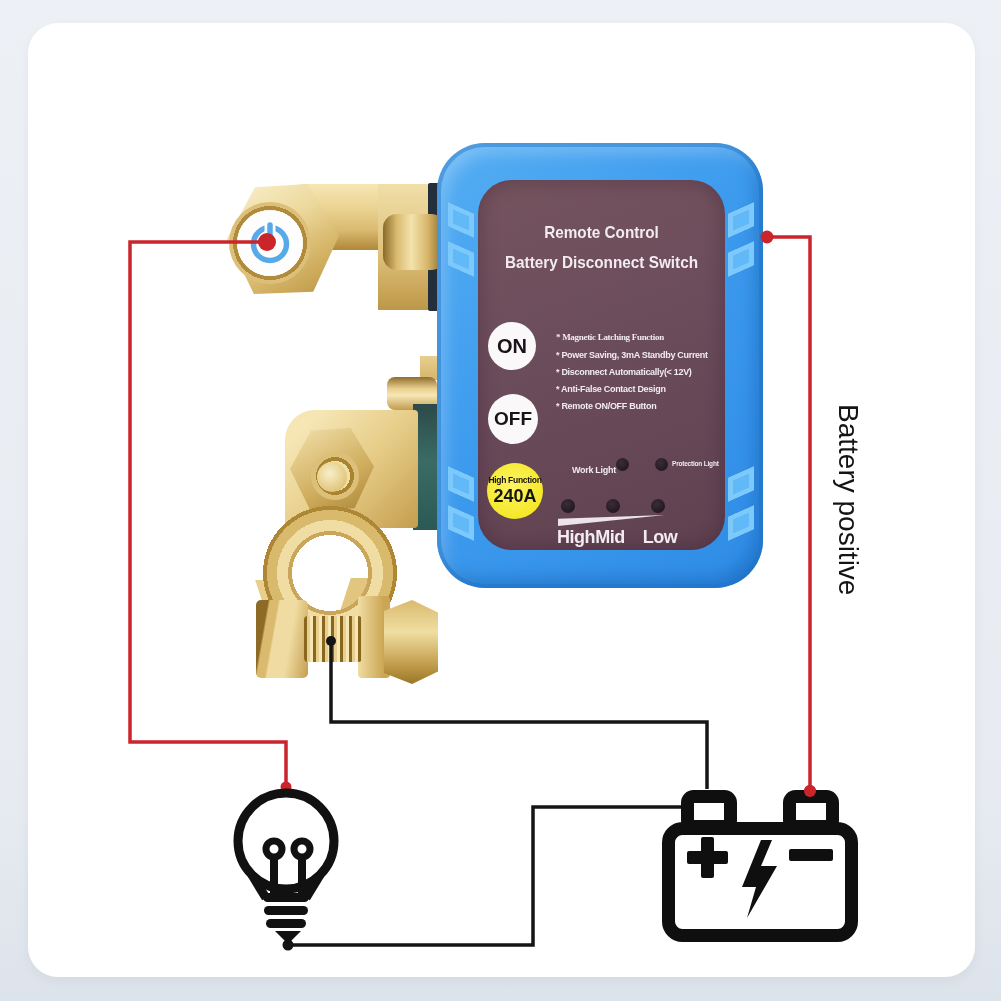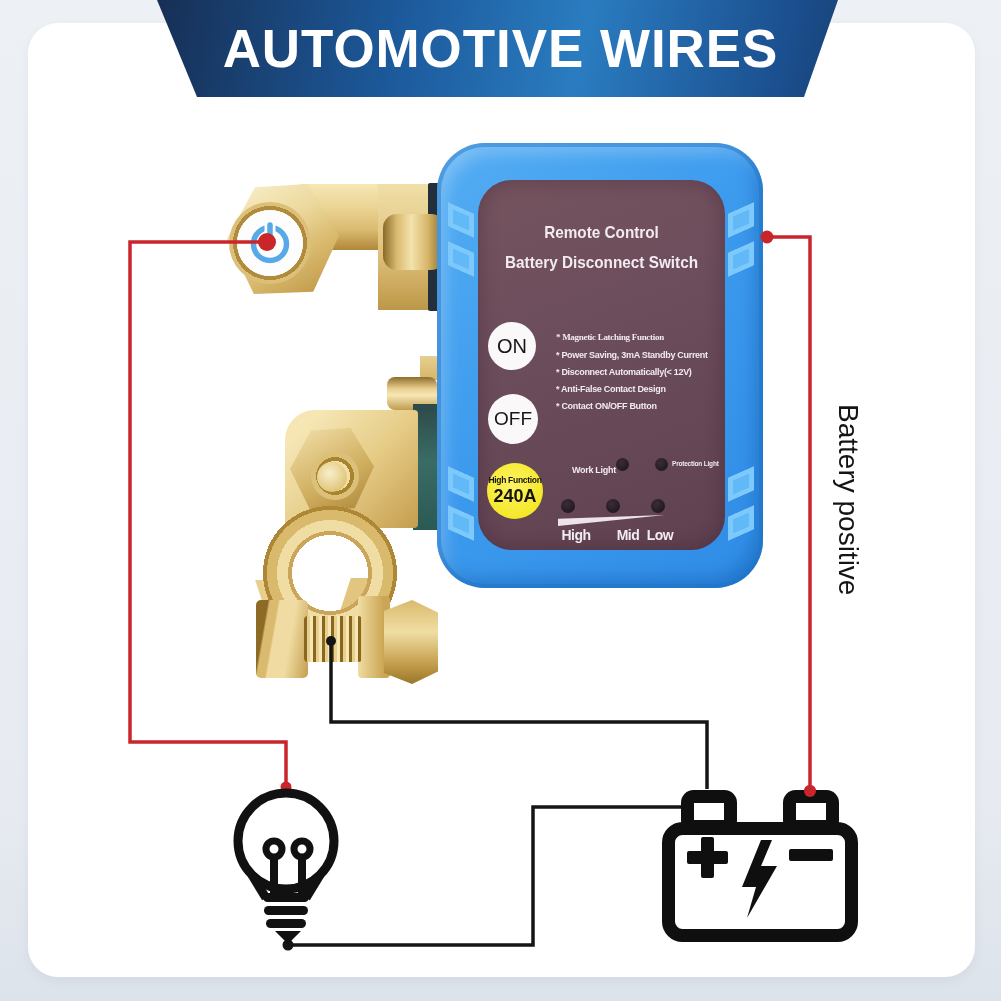--- a/index.html
+++ b/index.html
@@ -62,35 +62,35 @@
   .fin.l{transform:skewY(24deg);}
   .fin.r{transform:skewY(-24deg);}
   .panel{position:absolute;left:478px;top:180px;width:247px;height:370px;border-radius:34px;
     background:linear-gradient(160deg,#75545f 0%,#6b4c5b 45%,#5f4150 100%);
     box-shadow:inset 0 0 20px rgba(40,10,30,.3);}
   .ptxt{position:absolute;color:#f2ebef;font-weight:bold;white-space:nowrap;}
   .title{left:478px;width:247px;text-align:center;font-size:17px;transform:scaleX(.9);}
   .t1{top:223px;} .t2{top:253px;}
   .feat{left:556px;font-size:9px;letter-spacing:-.3px;}
   .circle-btn{position:absolute;border-radius:50%;background:#fbf8fa;color:#181418;
-    display:flex;align-items:center;justify-content:center;font-weight:normal;}
+    display:flex;align-items:center;justify-content:center;font-weight:bold;}
   .on-btn{left:488px;top:322px;width:48px;height:48px;font-size:20px;}
   .off-btn{left:488px;top:394px;width:50px;height:50px;font-size:19px;}
   .badge{position:absolute;left:487px;top:463px;width:56px;height:56px;border-radius:50%;
     background:radial-gradient(circle at 45% 40%,#fdf366,#f5e829 70%,#e3d51c);
     display:flex;flex-direction:column;align-items:center;justify-content:center;color:#161410;}
   .badge .b1{font-size:8.5px;font-weight:bold;letter-spacing:-.3px;}
   .badge .b2{font-size:18px;font-weight:bold;margin-top:1px;}
   .led{position:absolute;border-radius:50%;background:radial-gradient(circle at 40% 35%,#3a2c38,#231a23 70%);}
   .wl{left:572px;top:465px;font-size:9px;letter-spacing:-.3px;}
   .pl{left:672px;top:460px;font-size:6.5px;letter-spacing:-.2px;}
   .wedge{position:absolute;left:558px;top:513px;width:107px;height:13px;background:#ece4ea;
     clip-path:polygon(0% 45%,0% 100%,100% 15%);}
-  .lvl{font-size:14px;letter-spacing:-.5px;top:527px;text-align:center;}
-  .lvl.high{left:556px;width:40px;} .lvl.mid{left:608px;width:40px;} .lvl.low{left:638px;width:44px;}
+  .lvl{font-size:18px;letter-spacing:-.5px;top:527px;text-align:center;}
+  .lvl.high{left:556px;width:40px;} .lvl.mid{left:590px;width:40px;} .lvl.low{left:638px;width:44px;}
   
   .neg-label{position:absolute;left:423px;top:682px;font-size:28px;color:#141414;white-space:nowrap;}
   .pos-label{position:absolute;left:832px;top:404px;height:230px;font-size:28px;color:#141414;
     writing-mode:vertical-rl;white-space:nowrap;}
   .overlay{position:absolute;left:0;top:0;width:1001px;height:1001px;pointer-events:none;}
 </style>
 </head>
 <body>
 
 <div class="page">
@@ -139,21 +139,21 @@
   <div class="ptxt title t1">Remote Control</div>
   <div class="ptxt title t2">Battery Disconnect Switch</div>
 
   <div class="circle-btn on-btn">ON</div>
   <div class="circle-btn off-btn">OFF</div>
 
   <div class="ptxt feat" style="top:332px;font-family:Liberation Serif, serif;">* Magnetic Latching Function</div>
   <div class="ptxt feat" style="top:350px;">* Power Saving, 3mA Standby Current</div>
   <div class="ptxt feat" style="top:367px;">* Disconnect Automatically(&lt; 12V)</div>
   <div class="ptxt feat" style="top:384px;">* Anti-False Contact Design</div>
-  <div class="ptxt feat" style="top:401px;">* Contact ON/OFF Button</div>
+  <div class="ptxt feat" style="top:401px;">* Remote ON/OFF Button</div>
 
   <div class="badge">
     <div class="b1">High Function</div>
     <div class="b2">240A</div>
   </div>
 
   <div class="ptxt wl">Work Light</div>
   <div class="led" style="left:616px;top:458px;width:13px;height:13px;"></div>
   <div class="led" style="left:655px;top:458px;width:13px;height:13px;"></div>
   <div class="ptxt pl">Protection Light</div>
@@ -199,16 +199,13 @@
       <rect x="687" y="851" width="41" height="13" rx="2" fill="#0f0f0f"></rect>
       <rect x="701" y="837" width="13" height="41" rx="2" fill="#0f0f0f"></rect>
       <rect x="789" y="849" width="44" height="12" rx="2" fill="#0f0f0f"></rect>
       <path d="M761,840 L742,887 L756,887 L747,918 L777,866 L761,866 L772,840 Z" fill="#0f0f0f"></path>
       <circle cx="810" cy="791" r="6" fill="#c9252b"></circle>
     </g>
   </svg>
 
   <div class="pos-label">Battery positive</div>
 
-  <div class="banner">
-    <span>AUTOMOTIVE WIRES</span>
-  </div>
 </div>
 
 </body></html>

